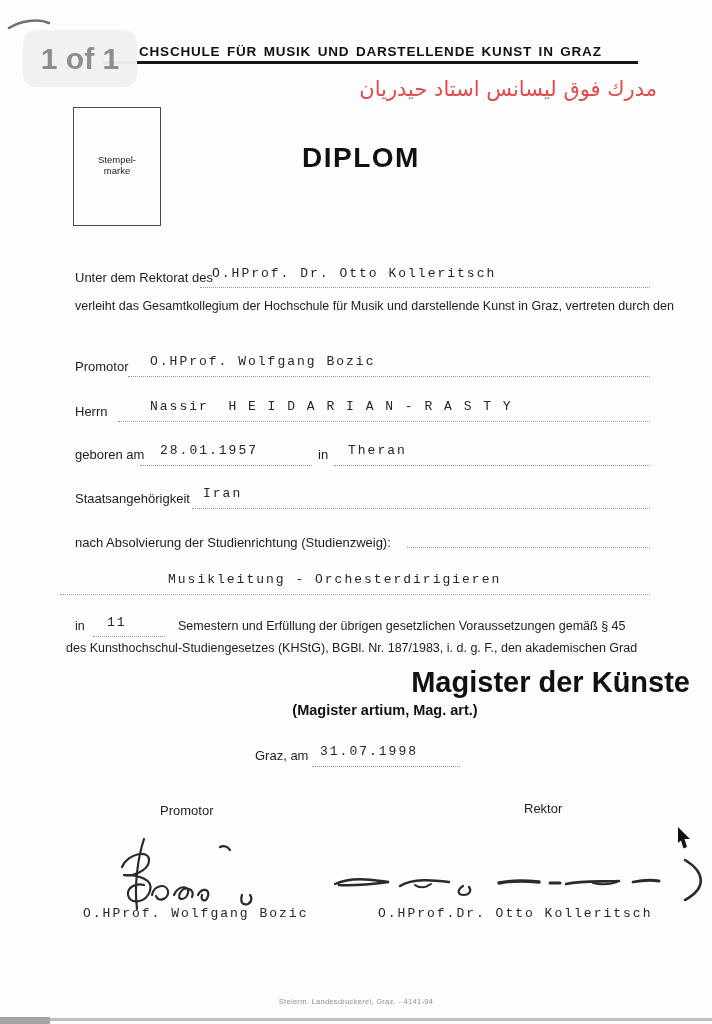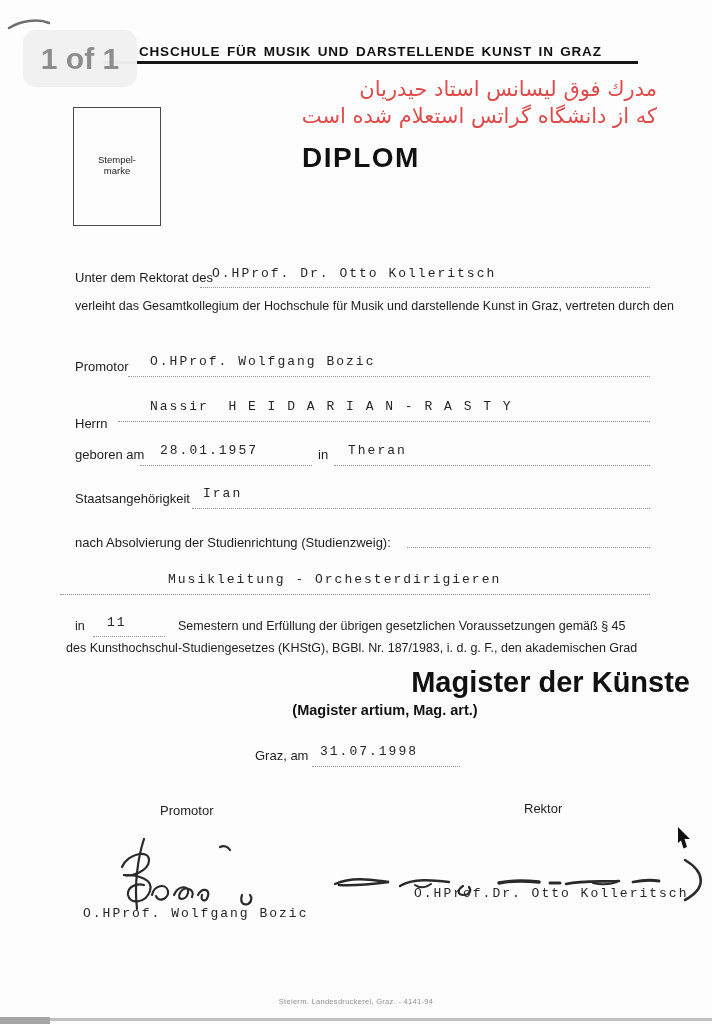--- a/index.html
+++ b/index.html
@@ -38,21 +38,20 @@
     <path d="M3,12 C14,5 32,2 43,7" stroke="#6f6f6f" stroke-width="2.5" fill="none" stroke-linecap="round"></path>
   </svg>
 
   <div class="abs hdr-rule" style="left:103px;top:61px;width:535px;"></div>
   <div class="abs hdr-title" style="left:139px;top:44px;">CHSCHULE FÜR MUSIK UND DARSTELLENDE KUNST IN GRAZ</div>
 
   <div class="abs badge" style="left:23px;top:30px;">1 of 1</div>
 
   <div class="abs annotation" style="right: 55px; top: 76px; color: rgb(223, 75, 75);">
     <div>مدرك فوق ليسانس استاد حيدريان</div>
-    <div>كه از دانشگاه گراتس استعلام شده است</div>
   </div>
 
   <div class="abs stampbox" style="left:73px;top:107px;">
     <div class="inner">
       <div>Stempel-</div>
       <div>marke</div>
     </div>
   </div>
 
   <div class="abs diplom" style="top:142px;">DIPLOM</div>
@@ -60,21 +59,21 @@
   <div class="abs label" style="left:75px;top:270px;">Unter dem Rektorat des</div>
   <div class="abs tw" style="left:212px;top:266px;">O.HProf. Dr. Otto Kolleritsch</div>
   <div class="abs dotline" style="left:200px;top:287px;width:450px;"></div>
 
   <div class="abs para" style="left:75px;top:299px;">verleiht das Gesamtkollegium der Hochschule für Musik und darstellende Kunst in Graz, vertreten durch den</div>
 
   <div class="abs label" style="left:75px;top:359px;">Promotor</div>
   <div class="abs tw" style="left:150px;top:354px;">O.HProf. Wolfgang Bozic</div>
   <div class="abs dotline" style="left:128px;top:376px;width:522px;"></div>
 
-  <div class="abs label" style="left:75px;top:416px;">Herrn</div>
+  <div class="abs label" style="left:75px;top:404px;">Herrn</div>
   <div class="abs tw" style="left:150px;top:399px;">Nassir  H E I D A R I A N - R A S T Y</div>
   <div class="abs dotline" style="left:118px;top:421px;width:532px;"></div>
 
   <div class="abs label" style="left:75px;top:447px;">geboren am</div>
   <div class="abs tw" style="left:160px;top:443px;">28.01.1957</div>
   <div class="abs dotline" style="left:140px;top:465px;width:172px;"></div>
   <div class="abs label" style="left:318px;top:447px;">in</div>
   <div class="abs tw" style="left:348px;top:443px;">Theran</div>
   <div class="abs dotline" style="left:334px;top:465px;width:316px;"></div>
 
@@ -129,20 +128,20 @@
       <path d="M300,30 C310,28 320,28 326,29" stroke-width="2.8"></path>
       <path d="M352,8 C372,20 374,36 352,48" stroke-width="2.6"></path>
     </g>
   </svg>
 
   <svg class="abs" style="left:676px;top:827px;" width="16" height="22" viewBox="0 0 16 22">
     <path d="M2,0 L14,12 L8.5,12 L11,20 L7.5,21.5 L5,13.5 L2,16 Z" fill="#111"></path>
   </svg>
 
   <div class="abs tw" style="left:83px;top:906px;">O.HProf. Wolfgang Bozic</div>
-  <div class="abs tw" style="left:378px;top:886px;margin-left:36px;">O.HProf.Dr. Otto Kolleritsch</div>
+  <div class="abs tw" style="left:378px;top:906px;">O.HProf.Dr. Otto Kolleritsch</div>
 
   <div class="abs footer-note" style="top:997px;">Steierm. Landesdruckerei, Graz. - 4141-94</div>
 
   <div class="abs bottom-line"></div>
   <div class="abs bottom-block"></div>
 
 </div>
 
 </body></html>

